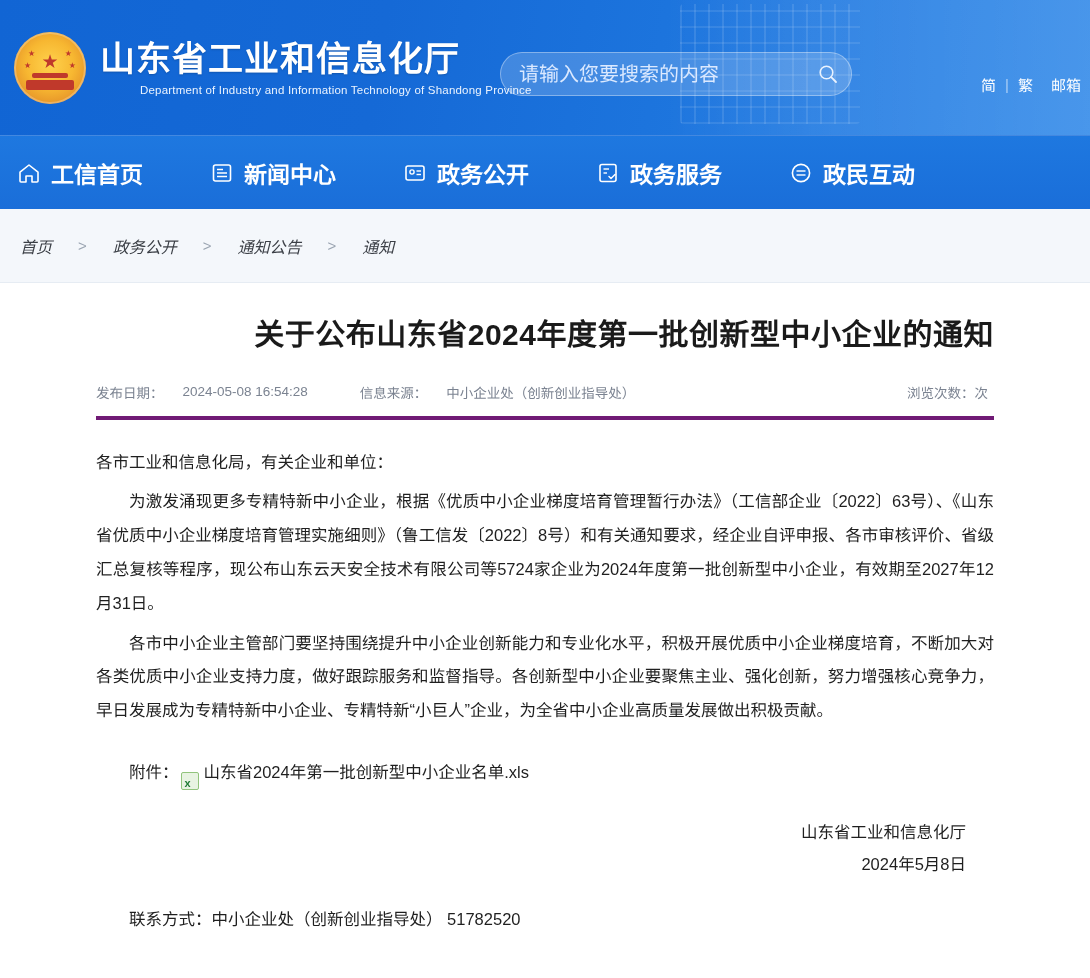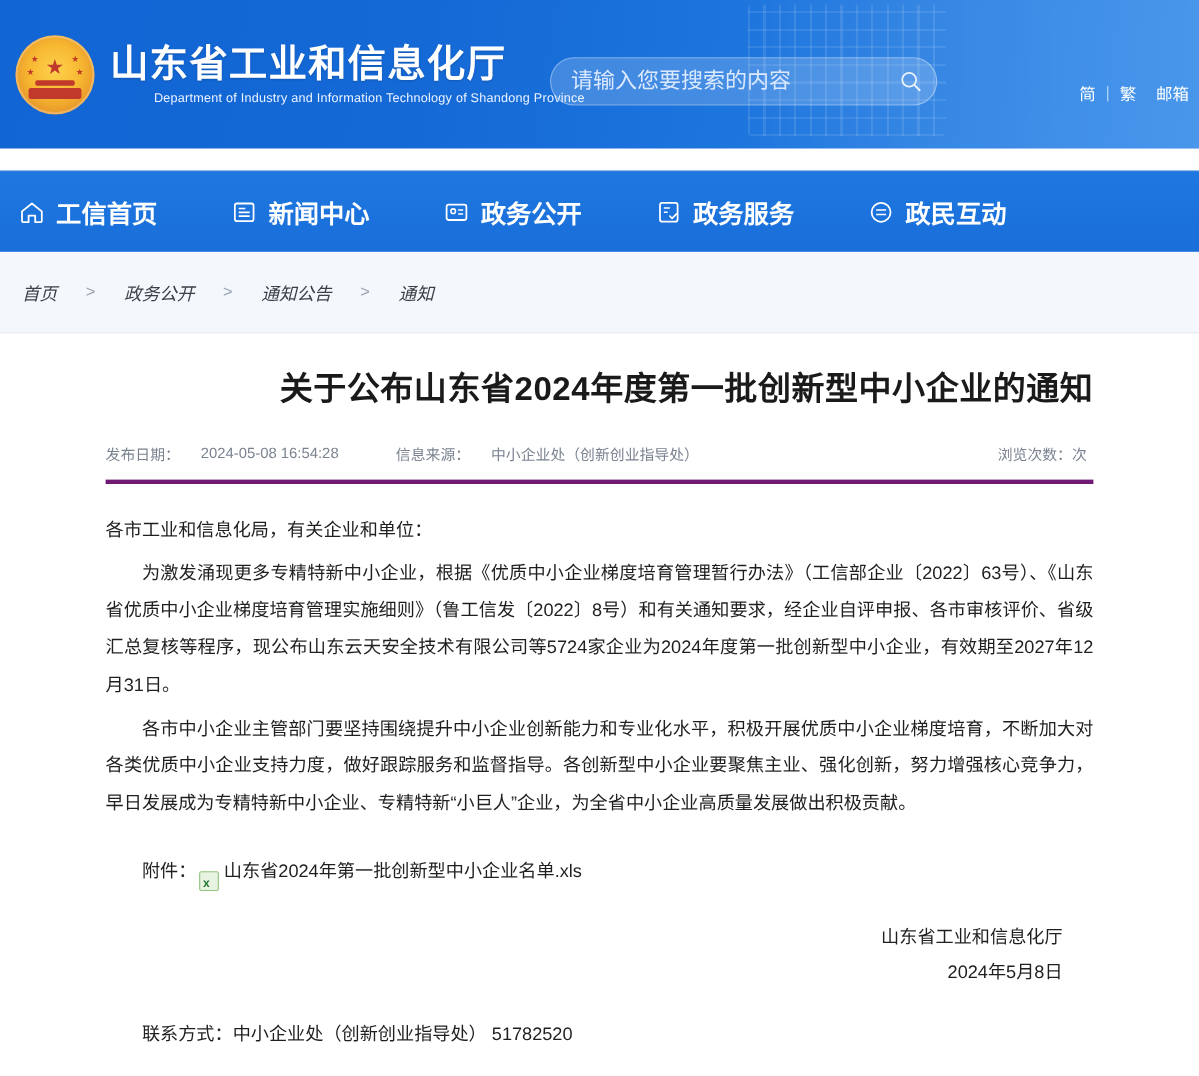--- a/index.html
+++ b/index.html
@@ -170,21 +170,20 @@
 
   
   .main-nav {
     height: 74px;
     background: linear-gradient(180deg, #1e78e0 0%, #1a6ed9 100%);
     border-top: 1px solid rgba(255,255,255,0.18);
     display: flex;
     align-items: center;
     padding-left: 16px;
     box-sizing: border-box;
-    margin-top: 20px;
   }
   .nav-item {
     display: flex;
     align-items: center;
     color: #fff;
     font-size: 23px;
     font-weight: bold;
     margin-right: 66px;
     white-space: nowrap;
     cursor: pointer;

